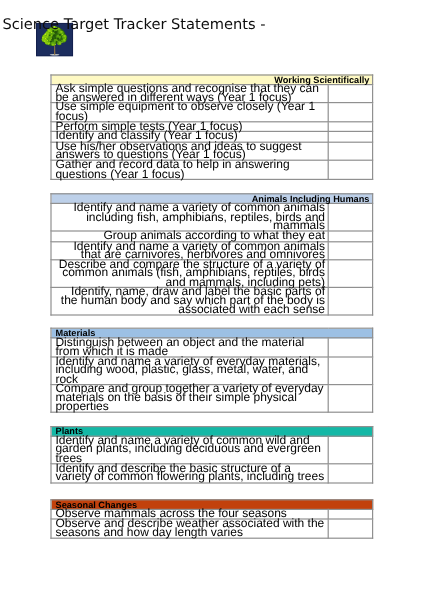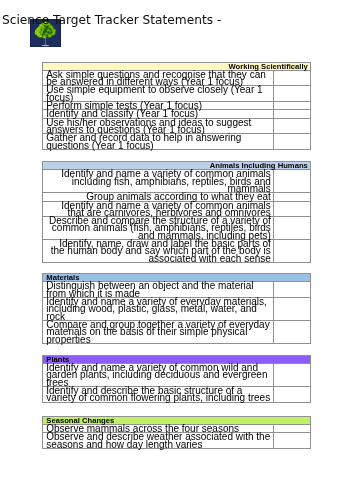--- a/index.html
+++ b/index.html
@@ -205,40 +205,40 @@
           </tr>
         </tbody>
       </table>
       <table class="tbl">
         <colgroup>
           <col style="width: 231px;">
           <col style="width: 37px;">
         </colgroup>
         <tbody>
           <tr class="hdr">
-            <td colspan="2" style="background: #8b5cf6; color: rgb(0, 0, 0);">Plants</td>
+            <td colspan="2" style="background: #14b8a6; color: rgb(0, 0, 0);">Plants</td>
           </tr>
           <tr>
             <td class="c1">Identify and name a variety of common wild and garden plants, including deciduous and evergreen trees</td>
             <td class="c2">&nbsp;</td>
           </tr>
           <tr>
             <td class="c1">Identify and describe the basic structure of a variety of common flowering plants, including trees</td>
             <td class="c2">&nbsp;</td>
           </tr>
         </tbody>
       </table>
       <table class="tbl">
         <colgroup>
           <col style="width: 231px;">
           <col style="width: 37px;">
         </colgroup>
         <tbody>
           <tr class="hdr">
-            <td colspan="2" style="background: #bef264; color: rgb(0, 0, 0); margin-left: 40px;">Seasonal Changes</td>
+            <td colspan="2" style="background: #c2410c; color: rgb(0, 0, 0); margin-left: 40px;">Seasonal Changes</td>
           </tr>
           <tr>
             <td class="c1">Observe mammals across the four seasons</td>
             <td class="c2">&nbsp;</td>
           </tr>
           <tr>
             <td class="c1">Observe and describe weather associated with the seasons and how day length varies</td>
             <td class="c2">&nbsp;</td>
           </tr>
         </tbody>

